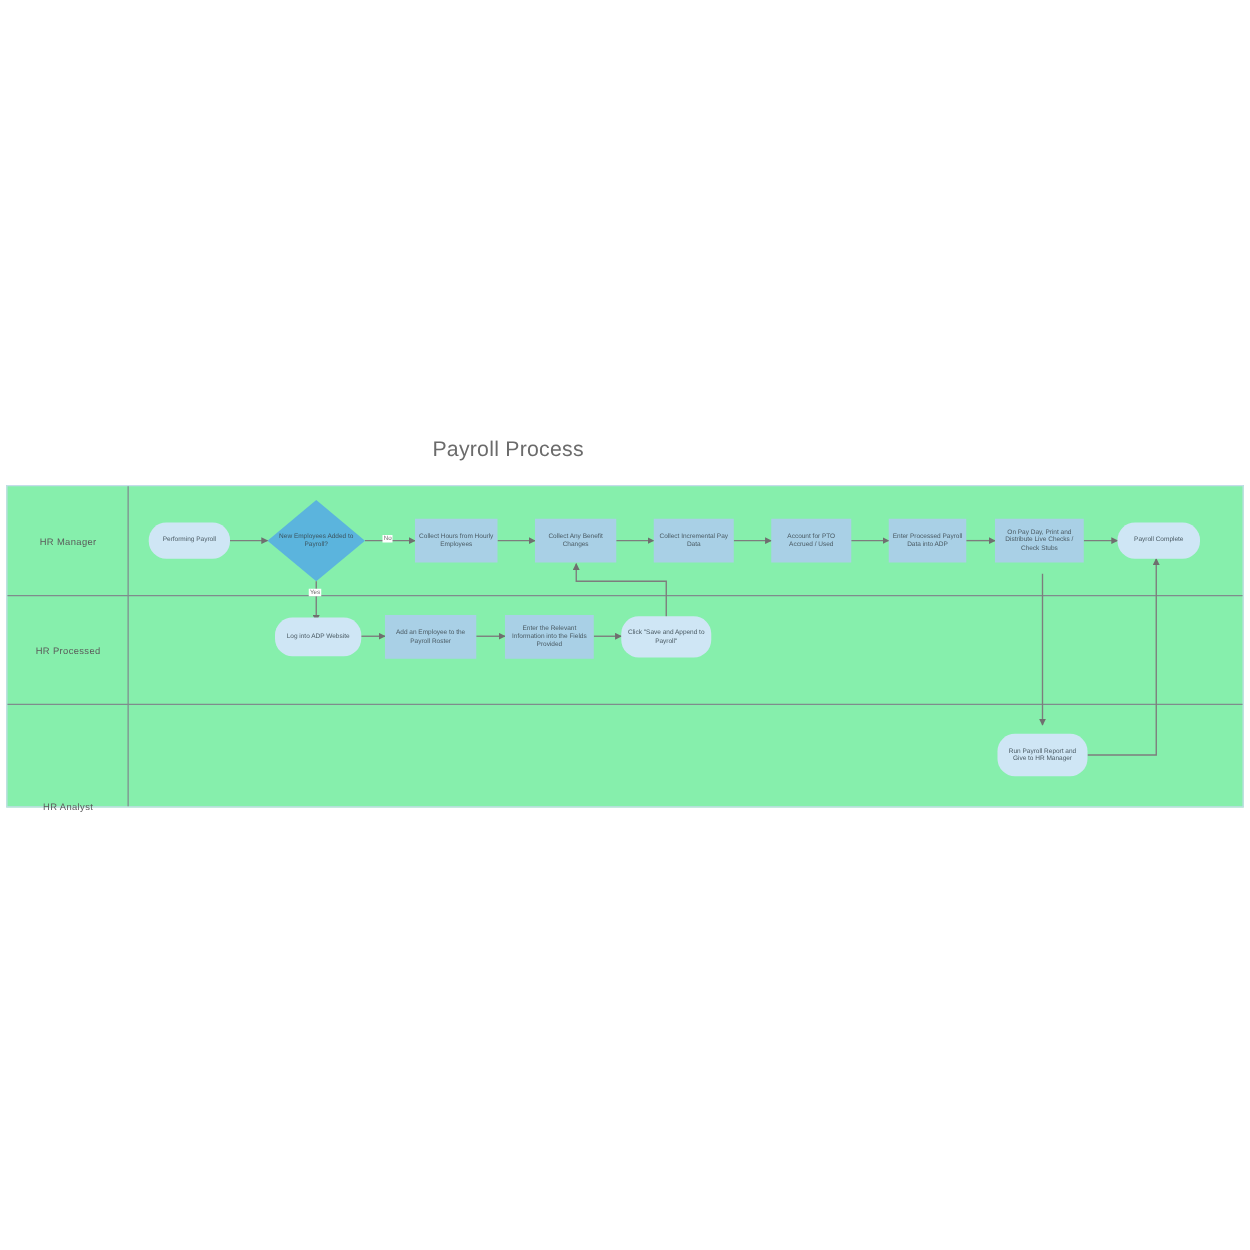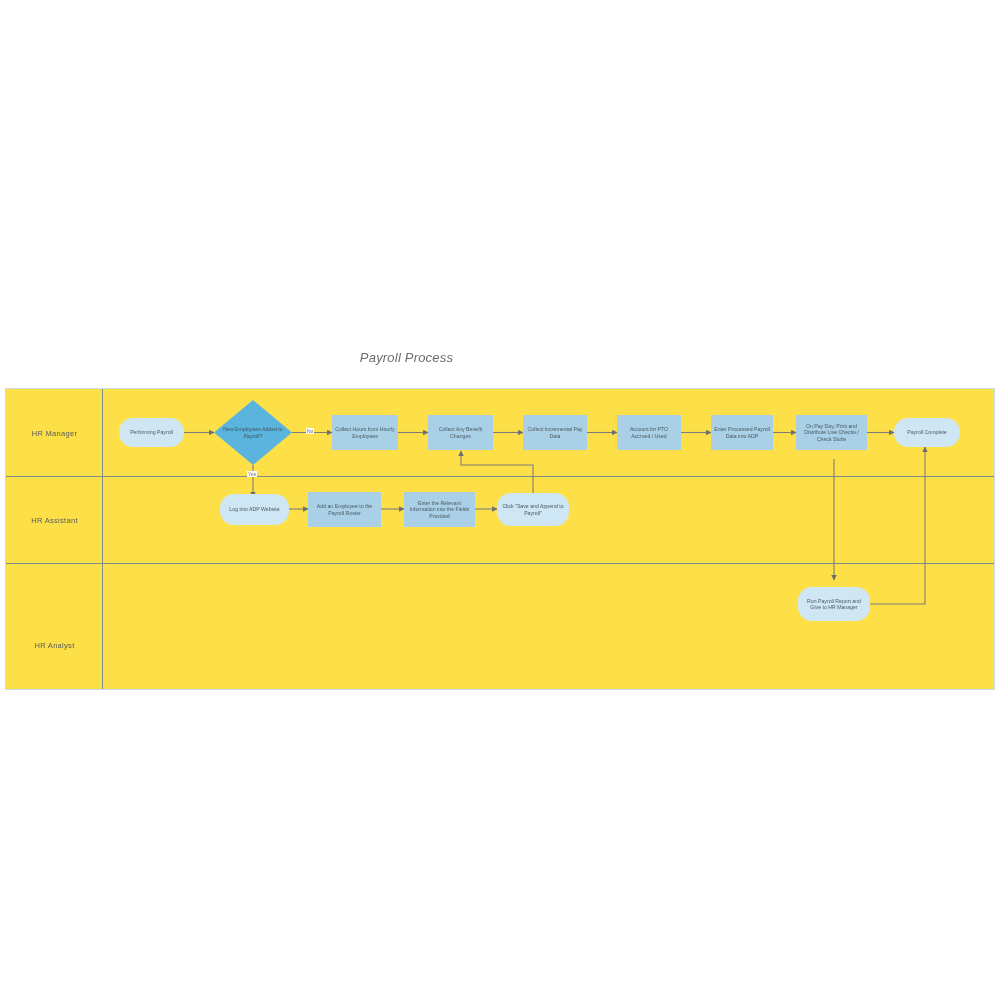--- a/index.html
+++ b/index.html
@@ -1,27 +1,26 @@
 <!DOCTYPE html>
 <html><head>
 <meta charset="utf-8">
 <style>
   html,body{margin:0;padding:0;background:#ffffff;}
   body{width:1000px;height:1000px;font-family:"Liberation Sans",sans-serif;position:relative;overflow:hidden;}
 
   #title{
     position:absolute;left:0;top:350px;width:813px;
-    text-align:center;font-size:13px;color:#6b6b6b;font-weight:400;
+    text-align:center;font-size:17px;color:#6b6b6b;font-weight:400;
     letter-spacing:.2px;
-    font-style:italic;
   }
 
   #frame{
-    position:absolute;left:5px;top:388px;width:990px;height:302px;
-    border:1px solid #c5dcea;box-sizing:border-box;background:#fde047;
+    position:absolute;left:5px;top:388px;width:990px;height:258px;
+    border:1px solid #c5dcea;box-sizing:border-box;background:#86efac;
   }
   #lanecol{
     position:absolute;left:0;top:0;width:97px;height:100%;
     border-right:1px solid #7f8c8d;box-sizing:border-box;
   }
   .lane-sep{position:absolute;left:0;width:988px;height:0;border-top:1px solid #7f8c8d;}
   .lane-label{
     position:absolute;left:0;width:97px;text-align:center;
     font-size:7.5px;color:#5a5a5a;letter-spacing:.3px;
   }
@@ -57,21 +56,21 @@
 <div id="title">Payroll Process</div>
 
 <div id="frame">
 
   <div id="lanecol"></div>
 
   <div class="lane-sep" style="top:87px;"></div>
   <div class="lane-sep" style="top:174px;"></div>
 
   <div class="lane-label" style="top:40px;">HR Manager</div>
-  <div class="lane-label" style="top:127px;">HR Assistant</div>
+  <div class="lane-label" style="top:127px;">HR Processed</div>
   <div class="lane-label" style="top:211px;margin-top:41px;">HR Analyst</div>
 
   <svg id="wires" viewBox="0 0 990 258" xmlns="http://www.w3.org/2000/svg">
     <defs>
       <marker id="ah" viewBox="0 0 10 10" refX="9" refY="5" markerWidth="5" markerHeight="5" orient="auto-start-reverse">
         <path d="M 0 0 L 10 5 L 0 10 z" fill="#6f6f6f"></path>
       </marker>
     </defs>
     <g stroke="#7d7d7d" stroke-width="1.1" fill="none" marker-end="url(#ah)">
 

